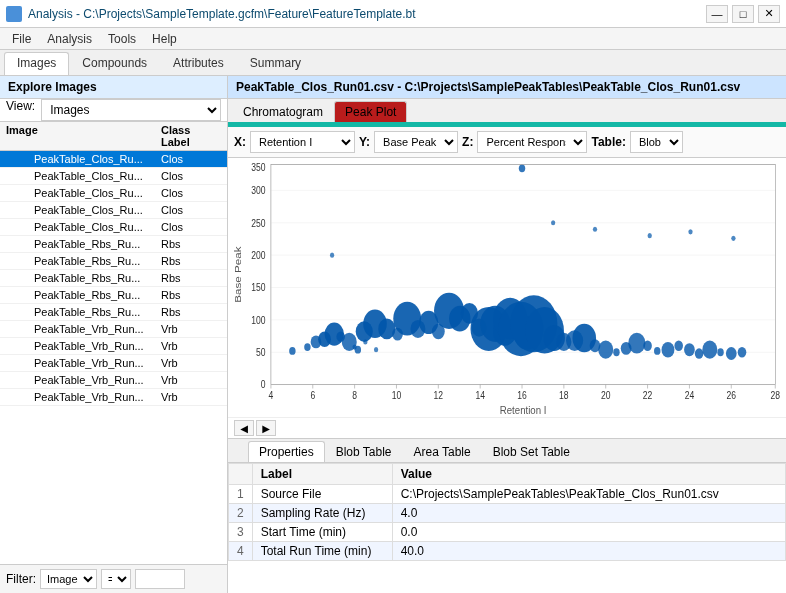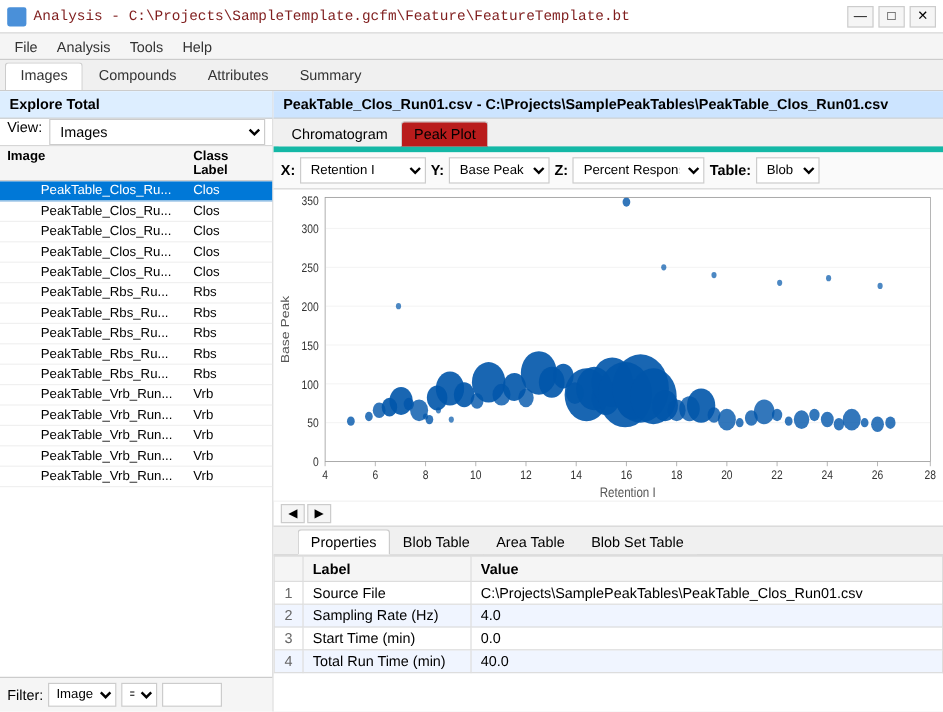--- a/index.html
+++ b/index.html
@@ -10,21 +10,21 @@
       background: #fff;
       border-bottom: 1px solid #ccc;
       display: flex;
       align-items: center;
       justify-content: space-between;
       padding: 4px 6px;
       height: 28px;
     }
     .title-bar-left { display: flex; align-items: center; gap: 6px; }
     .title-bar-icon { width: 16px; height: 16px; background: #4a90d9; border-radius: 2px; }
-    .title-bar-text { font-size: 12px; color: #7f1d1d; font-family: Liberation Mono, monospace; }
+    .title-bar-text { font-size: 12px; color: #0c4a6e; }
     .title-bar-controls { display: flex; gap: 4px; }
     .title-bar-btn { width: 22px; height: 18px; border: 1px solid #ccc; background: #f5f5f5; cursor: pointer; display: flex; align-items: center; justify-content: center; font-size: 11px; }
 
     
     .menu-bar {
       background: #f5f5f5;
       border-bottom: 1px solid #ccc;
       display: flex;
       padding: 2px 4px;
       height: 22px;
@@ -294,21 +294,21 @@
 <div class="top-tab-bar">
   <div class="top-tab active">Images</div>
   <div class="top-tab">Compounds</div>
   <div class="top-tab">Attributes</div>
   <div class="top-tab">Summary</div>
 </div>
 
 <div class="main-area">
 
   <div class="left-panel">
-    <div class="explore-header">Explore Total</div>
+    <div class="explore-header">Explore Images</div>
     <div class="view-row">
       <span class="view-label">View:</span>
       <select class="view-select">
         <option>Images</option>
       </select>
     </div>
     <div class="image-list-header">
       <span class="col-image">Image</span>
       <span class="col-class">Class Label</span>
     </div>

